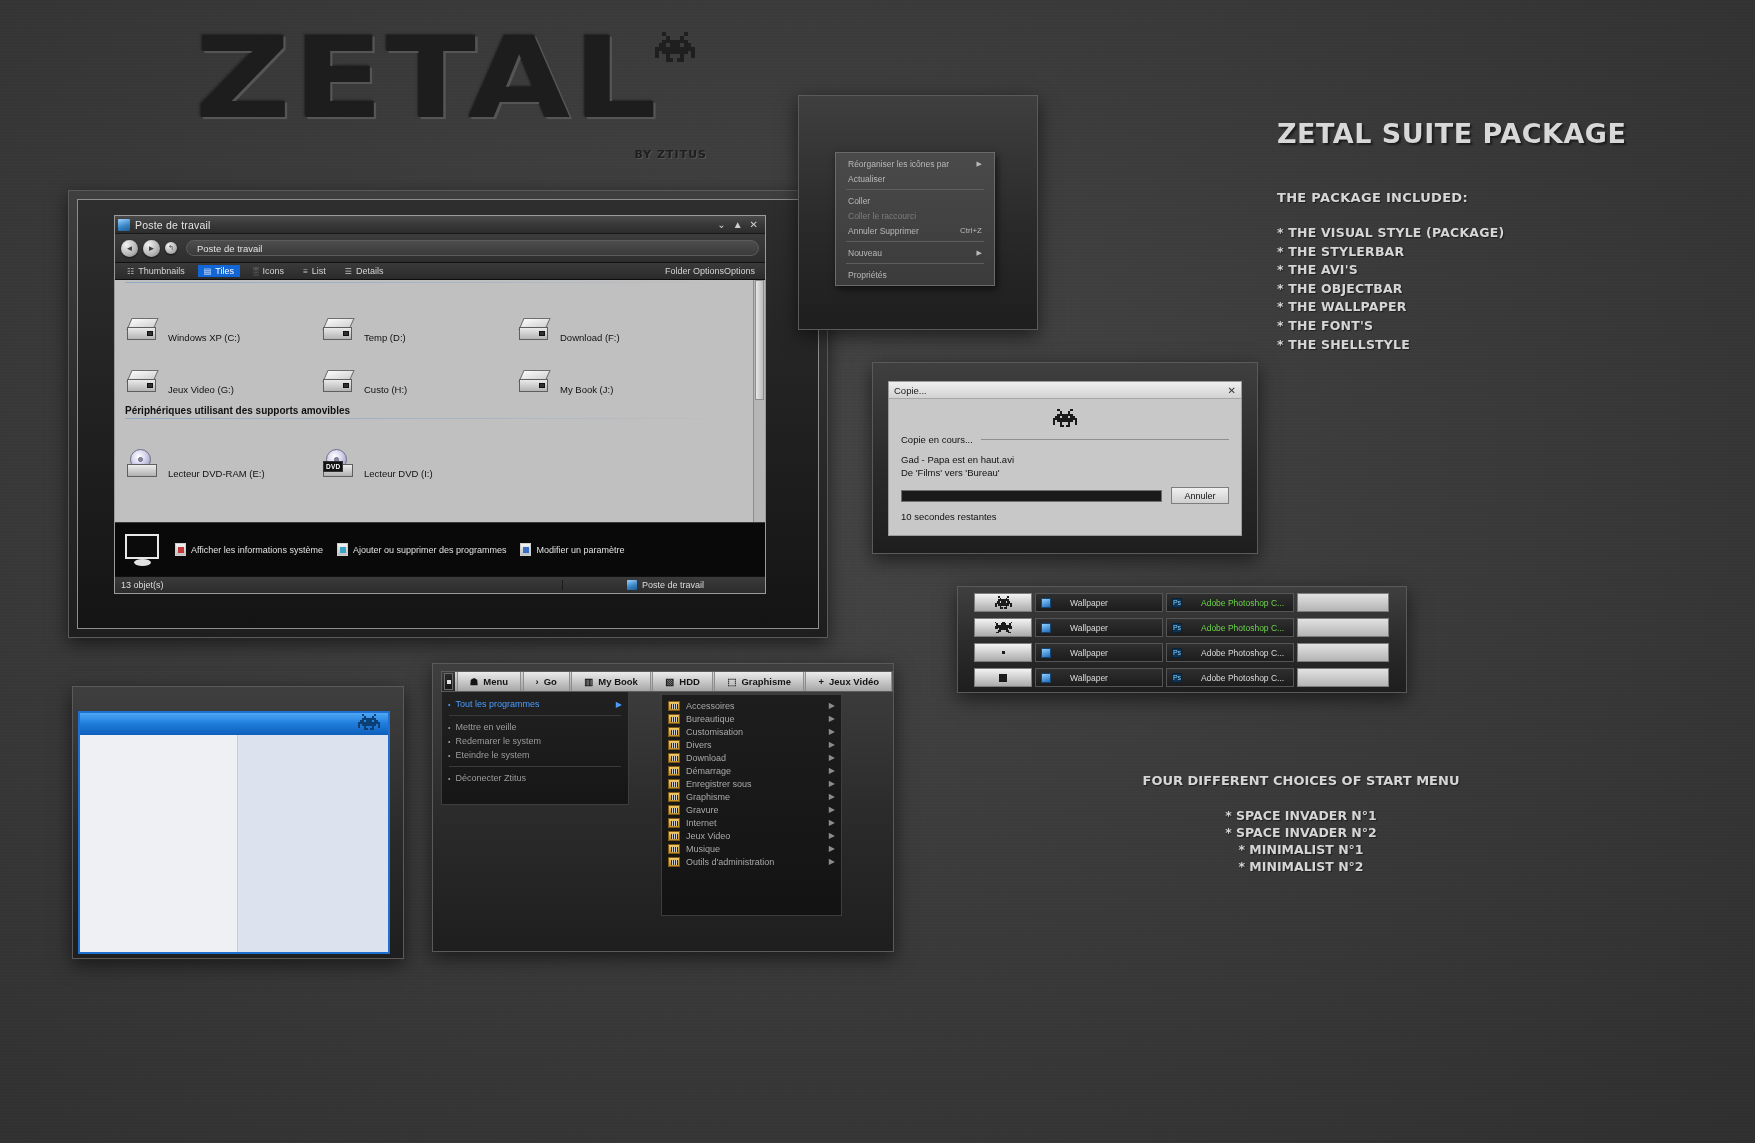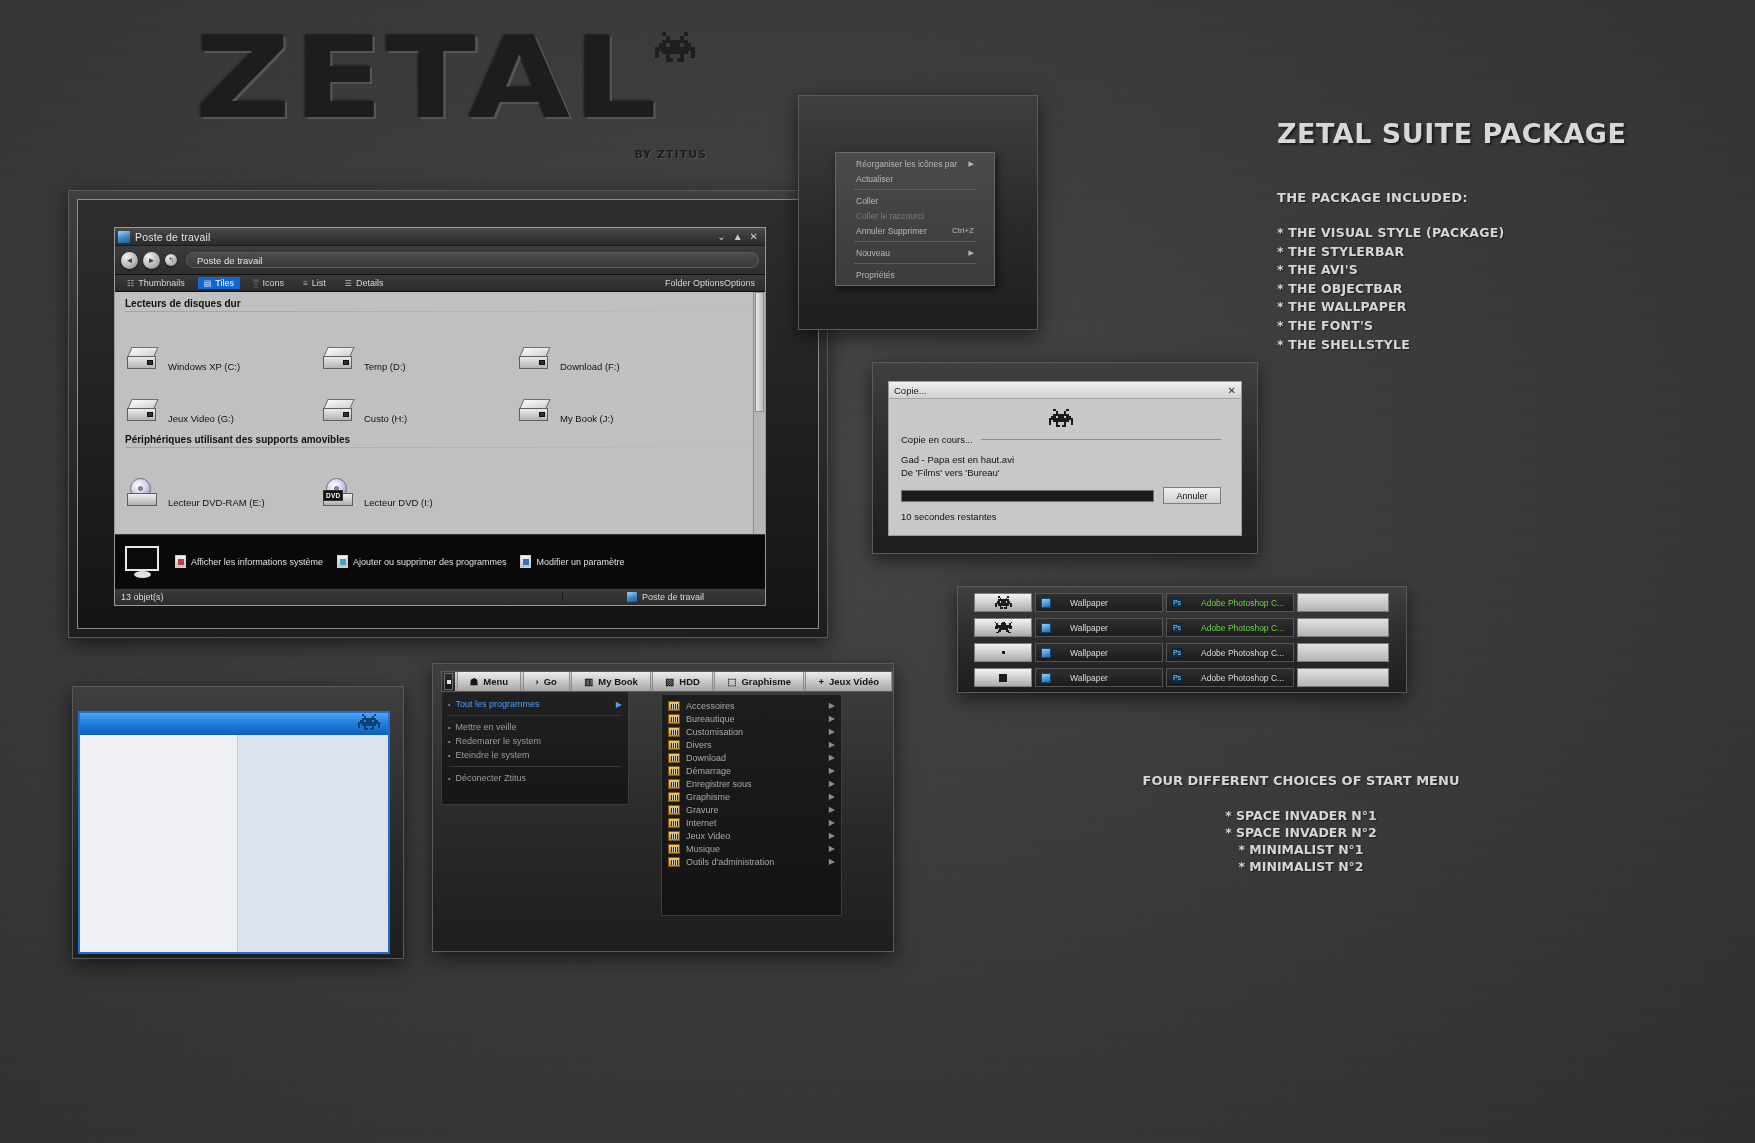--- a/index.html
+++ b/index.html
@@ -87,21 +87,21 @@
 
   
   #explorer-frame { left: 68px; top: 190px; width: 760px; height: 448px; padding: 8px; }
   #explorer-frame .inner-bevel {
     width: 100%; height: 100%;
     border: 1px solid #8e8e8e;
     background: linear-gradient(180deg, #2e2e2e, #141414);
     padding: 8px 8px 0 8px;
   }
   #explorer-window {
-    position: absolute; left: 114px; top: 227px;
+    position: absolute; left: 114px; top: 215px;
     width: 652px; height: 379px;
     border: 1px solid #9a9a9a;
     background: #0c0c0c;
     display: flex; flex-direction: column;
     font-size: 10px; color: #d8d8d8;
   }
   #ex-titlebar {
     height: 18px; flex: 0 0 18px;
     background: linear-gradient(180deg, #4a4a4a 0%, #3a3a3a 45%, #2c2c2c 100%);
     display: flex; align-items: center; padding: 0 3px;
@@ -240,21 +240,21 @@
   }
   #ex-statusbar .cellA { flex: 0 0 448px; padding-left: 6px; border-right: 1px solid #1a1a1a; }
   #ex-statusbar .cellB { flex: 1; display: flex; align-items: center; gap: 5px; padding-left: 64px; }
 
   
   #ctx-frame { left: 798px; top: 95px; width: 240px; height: 235px; padding: 0; }
   #ctx-menu {
     position: absolute; left: 835px; top: 152px; width: 160px;
     background: linear-gradient(180deg, #4a4a4a, #3b3b3b);
     border: 1px solid #6a6a6a;
-    padding: 3px 12px;
+    padding: 3px 4px;
     font-size: 8.5px; color: #b9b9b9;
     box-shadow: 2px 3px 7px rgba(0,0,0,.6);
   }
   .ctx-item { display: flex; align-items: center; padding: 2.5px 8px; white-space: nowrap; }
   .ctx-item .arrow { margin-left: auto; font-size: 7px; }
   .ctx-item .accel { margin-left: auto; font-size: 8px; }
   .ctx-item.disabled { color: #7d7d7d; }
   .ctx-sep { height: 1px; background: #5e5e5e; margin: 3px 6px; }
 
   
@@ -268,21 +268,21 @@
     font-size: 9.5px; color: #111;
   }
   #copy-title {
     height: 17px; flex: 0 0 17px;
     background: linear-gradient(180deg, #efefef, #d2d2d2);
     display: flex; align-items: center; padding: 0 5px;
     border-bottom: 1px solid #a7a7a7;
     font-size: 9.5px; color: #1a1a1a;
   }
   #copy-title .x { margin-left: auto; font-size: 10px; color: #333; }
-  #copy-body { flex: 1; padding: 7px 20px 0 12px; position: relative; }
+  #copy-body { flex: 1; padding: 7px 12px 0 12px; position: relative; }
   #copy-anim {
     height: 26px; display: flex; align-items: center; justify-content: center;
   }
   #copy-status-line { display: flex; align-items: center; gap: 8px; margin-top: 2px; }
   #copy-status-line .rule { flex: 1; height: 1px; background: #8f8f8f; }
   #copy-file { margin-top: 9px; }
   #copy-from { margin-top: 2px; }
   #copy-progress-row { display: flex; align-items: center; gap: 9px; margin-top: 9px; }
   #copy-progress {
     flex: 1; height: 12px;
@@ -504,21 +504,20 @@
       <span class="view-glyph">☰</span>
       <span>Details</span>
     </span>
     <span class="right">
       <span>Folder Options</span>
       <span>Options</span>
     </span>
   </div>
 
   <div id="ex-content">
-    <div class="group-head">Lecteurs de disques dur</div>
     <div class="group-rule"></div>
     <div class="drive-grid">
       <div class="drive-item">
         <span class="hdd-icon">
             <i class="top"></i>
             <i class="body"></i>
             <i class="led"></i>
           </span>
         <span class="drive-label">Windows XP (C:)</span>
       </div>

